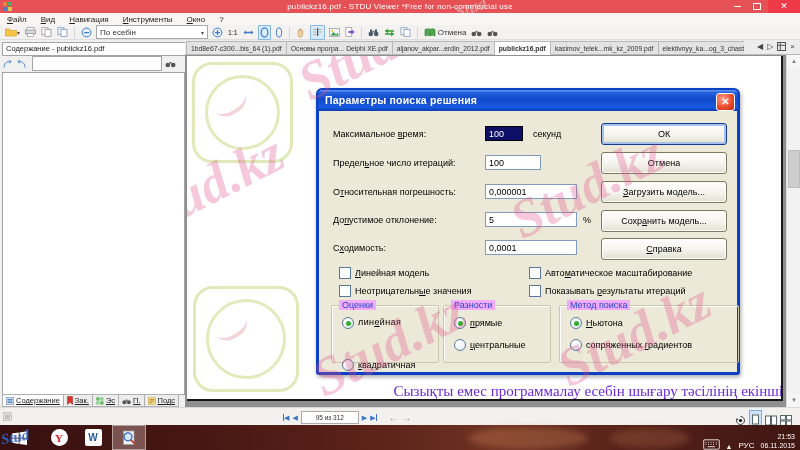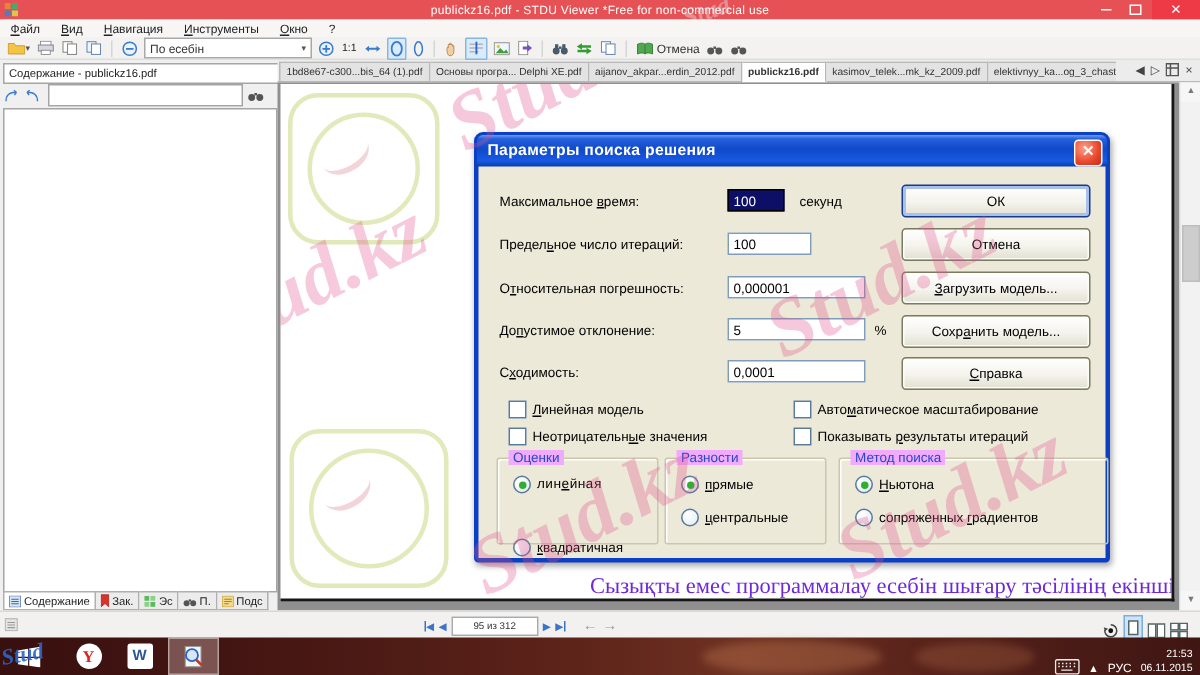--- a/index.html
+++ b/index.html
@@ -32,21 +32,21 @@
   .vsep{width:1px;height:11px;background:#d5d5d5;margin:0 2px;}
   .quick-search{width:112px;height:12px;border:1px solid #b5b5b5;background:#fff;font:italic 7.5px "Liberation Sans",sans-serif;color:#9a9a9a;padding:0 3px;margin-left:auto;}
   .quick-search::placeholder{color:#9a9a9a;font-style:italic;}
 
   
   .sb-header{left:2px;top:42px;width:180px;height:12px;border:1px solid #a5a5a5;background:#fff;font-size:7.5px;line-height:12px;padding-left:3px;color:#222;}
   .sb-tools{left:2px;top:57px;width:181px;height:13px;display:flex;align-items:center;gap:3px;}
   .sb-input{width:124px;height:11px;border:1px solid #a5a5a5;background:#fff;margin-left:2px;}
   .sb-tree{left:2px;top:72px;width:181px;height:321px;border:1px solid #a5a5a5;background:#fff;}
   .sb-tabs{left:2px;top:394px;width:183px;height:13px;display:flex;align-items:stretch;font-size:7.5px;color:#222;}
-  .sbtab{display:flex;align-items:center;gap:2px;padding:0 3px;border:1px solid #b0b0b0;border-left:none;background:#ececec;white-space:nowrap;}
+  .sbtab{display:flex;align-items:center;gap:2px;padding:0 3px;border:1px solid #b0b0b0;border-left:none;background:#ececec;white-space:nowrap;text-decoration:underline;}
   .sbtab.first{border-left:1px solid #b0b0b0;}
   .sbtab.active{background:#fff;}
 
   
   .tabbar{left:185px;top:40px;width:615px;height:15px;background:#ececec;border-bottom:1px solid #b8b8b8;box-sizing:border-box;}
   .dtabs{position:absolute;left:1px;top:1px;height:14px;display:flex;max-width:558px;overflow:hidden;}
   .dtab{font-size:6.8px;line-height:13px;padding:0 4px;border:1px solid #b8b8b8;border-left:none;background:#e3e3e3;color:#333;white-space:nowrap;}
   .dtab.first{border-left:1px solid #b8b8b8;}
   .dtab.active{background:#fff;font-weight:bold;border-bottom:1px solid #fff;}
   .tab-ctrls{position:absolute;right:5px;top:2px;display:flex;gap:4px;font-size:8px;color:#444;align-items:center;}

